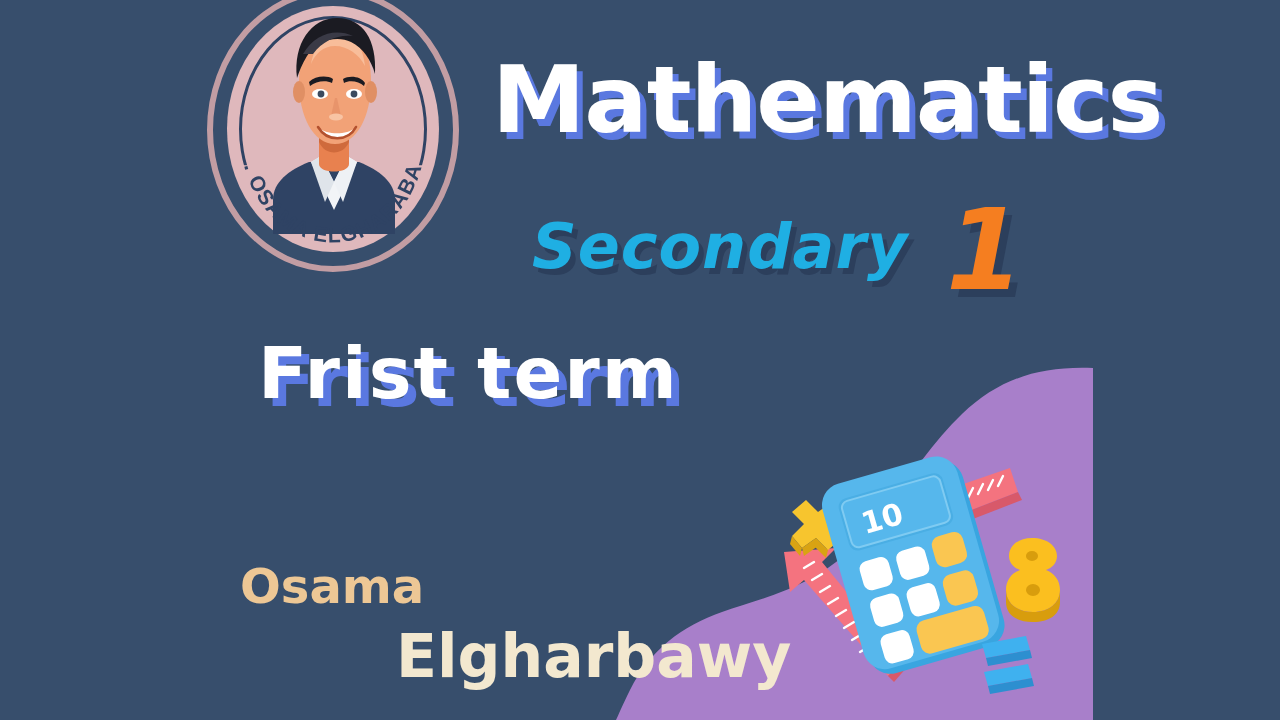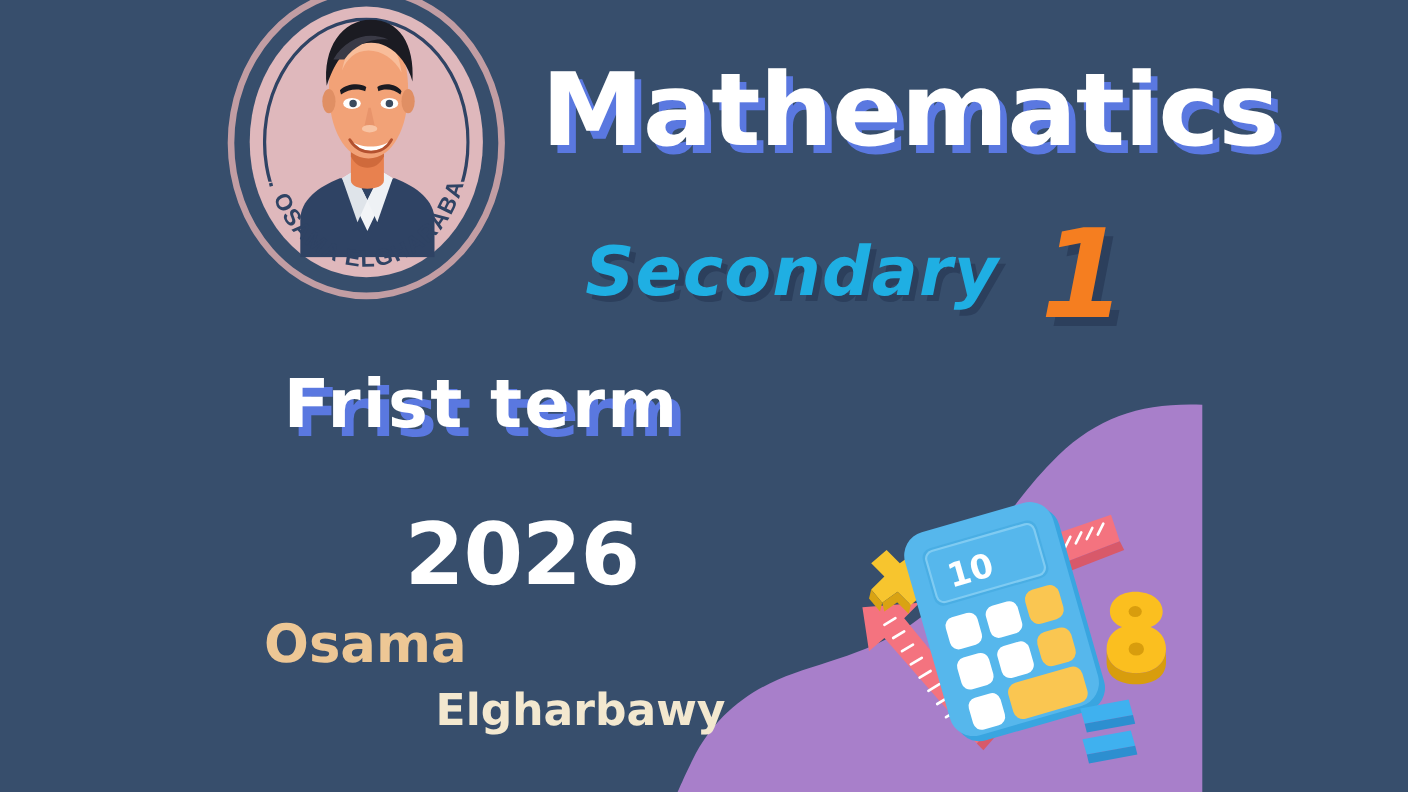--- a/index.html
+++ b/index.html
@@ -73,21 +73,21 @@
   }
   .title-grade{
     position:absolute; left:946px; top:194px;
     font-size:112px; font-weight:bold; font-style:italic; line-height:1;
     color:#f57e20;
     text-shadow: 7px 8px 0 #2c3f5c;
     font-family:"DejaVu Sans", sans-serif;
   }
   .title-term{
     position:absolute; left:258px; top:337px;
-    font-size:61px; font-weight:bold; line-height:1;
+    font-size:72px; font-weight:bold; line-height:1;
     color:#ffffff;
     text-shadow: 8px 8px 0 #5a78e0;
     font-family:"DejaVu Sans", sans-serif;
     letter-spacing:2px;
   }
   .title-year{
     position:absolute; left:368px; top:466px;
     font-size:78px; font-weight:bold; line-height:1;
     color:#ffffff;
     font-family:"DejaVu Sans", sans-serif;
@@ -95,21 +95,21 @@
   }
   .name-first{
     position:absolute; left:240px; top:562px;
     font-size:48px; font-weight:bold; line-height:1;
     color:#edc795;
     font-family:"DejaVu Sans", sans-serif;
     letter-spacing:0px;
   }
   .name-last{
     position:absolute; left:396px; top:626px;
-    font-size:40px; font-weight:bold; line-height:1;
+    font-size:60px; font-weight:bold; line-height:1;
     color:#f3e8cf;
     font-family:"DejaVu Sans", sans-serif;
     letter-spacing:0px;
   }
 
   
   .illus{position:absolute; left:760px; top:440px; width:330px; height:280px;}
   .illus svg{display:block;}
 </style>
 </head>
@@ -182,21 +182,20 @@
       <text>
         <textPath href="#arc" startOffset="50%" text-anchor="middle">MR. OSAMA ELGHARABAWY</textPath>
       </text>
     </svg>
   </div>
 
   <div class="title-math">Mathematics</div>
   <div class="title-secondary">Secondary</div>
   <div class="title-grade">1</div>
   <div class="title-term">Frist term</div>
-  <div class="title-year">2026</div>
   <div class="name-first">Osama</div>
   <div class="name-last">Elgharbawy</div>
 
   <div class="illus">
     <svg width="330" height="280" viewBox="0 0 330 280" aria-hidden="true">
 
       <g>
         <path d="M186,50 L250,28 L258,52 L196,76 Z" fill="#f4737f"></path>
         <path d="M196,76 L258,52 L262,60 L200,84 Z" fill="#d8596a"></path>
         <g stroke="#ffffff" stroke-width="2.4" stroke-linecap="round">

